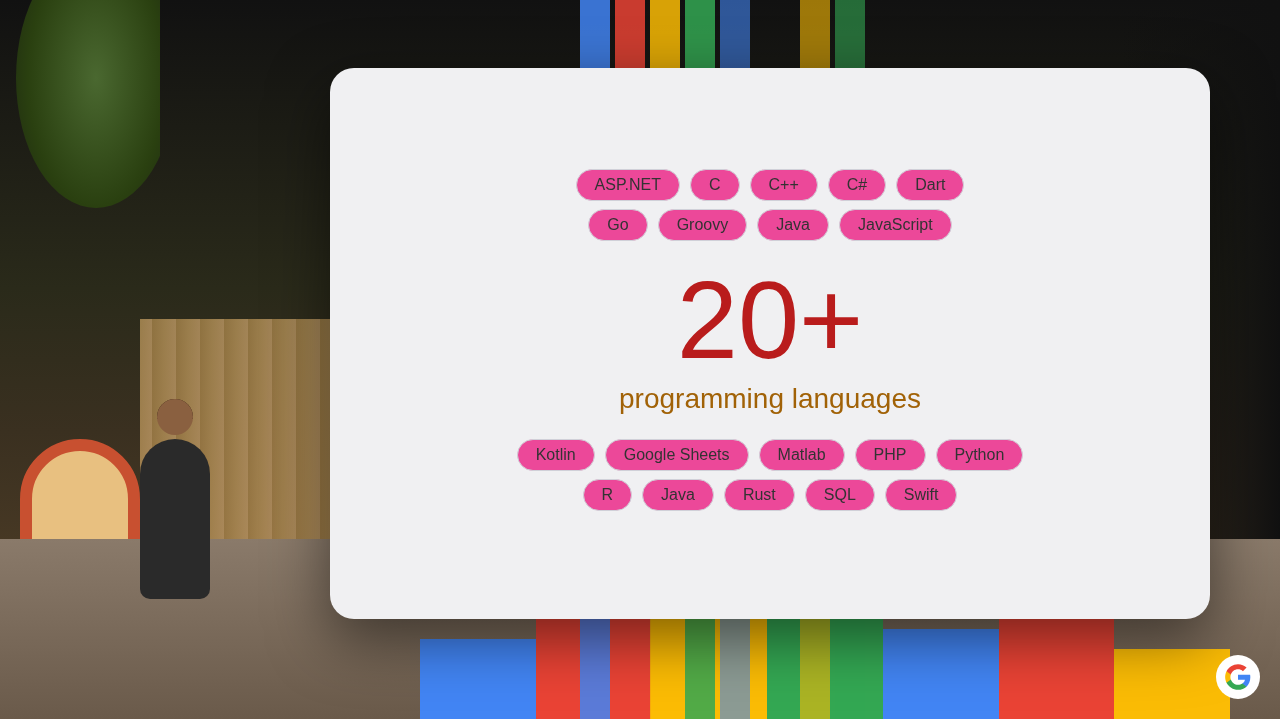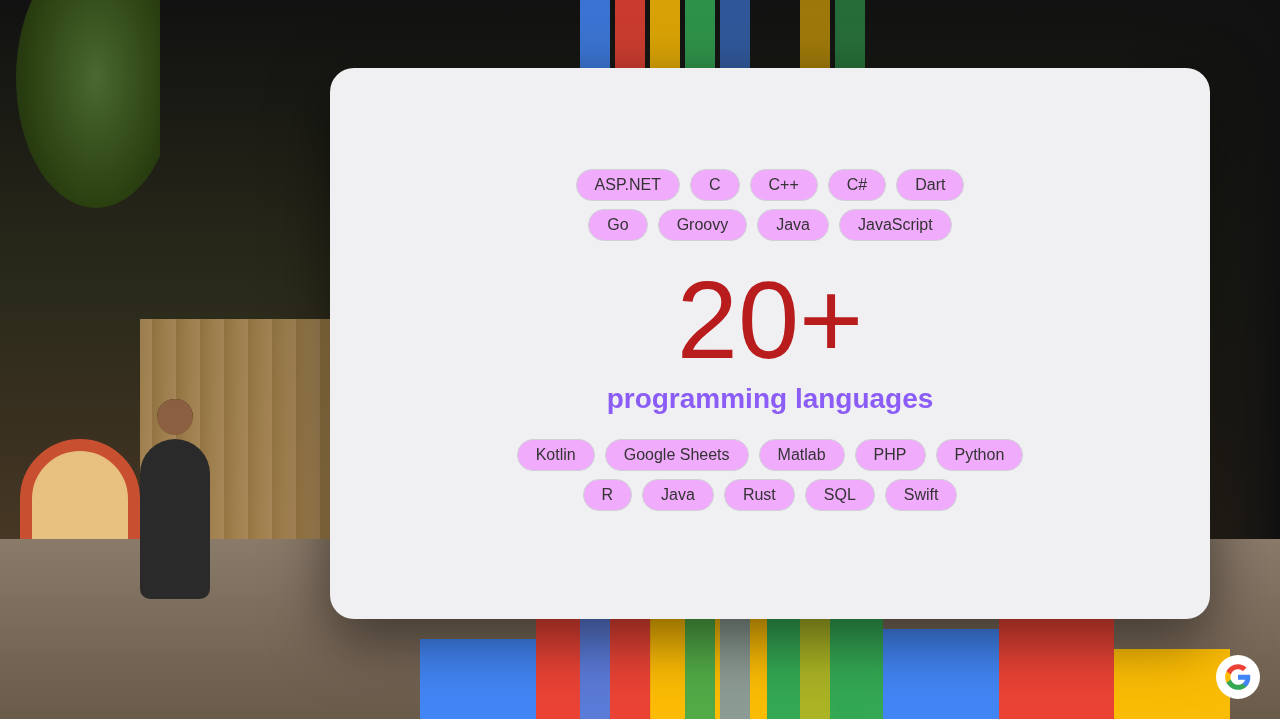--- a/index.html
+++ b/index.html
@@ -141,21 +141,21 @@
     
     .tags-row {
       display: flex;
       flex-wrap: wrap;
       justify-content: center;
       gap: 10px;
       margin-bottom: 8px;
     }
 
     .tag {
-      background: #f0abfc;
+      background: #ec4899;
       border: 1.5px solid #d0d0d8;
       border-radius: 20px;
       padding: 6px 18px;
       font-size: 16px;
       color: #333;
       font-weight: 400;
       white-space: nowrap;
     }
 
     .tag.highlight {
@@ -169,22 +169,22 @@
     .big-number {
       font-size: 110px;
       font-weight: 400;
       color: #b91c1c;
       line-height: 1;
       margin: 16px 0 8px 0;
     }
 
     .subtitle {
       font-size: 28px;
-      color: #8b5cf6;
-      font-weight: 700;
+      color: #a16207;
+      font-weight: 400;
       margin-bottom: 24px;
     }
   </style>
 </head>
 <body>
 
 <div class="bg-scene"></div>
 <div class="bg-foliage"></div>
 <div class="bg-right-dark"></div>
 <div class="bg-slats"></div>

